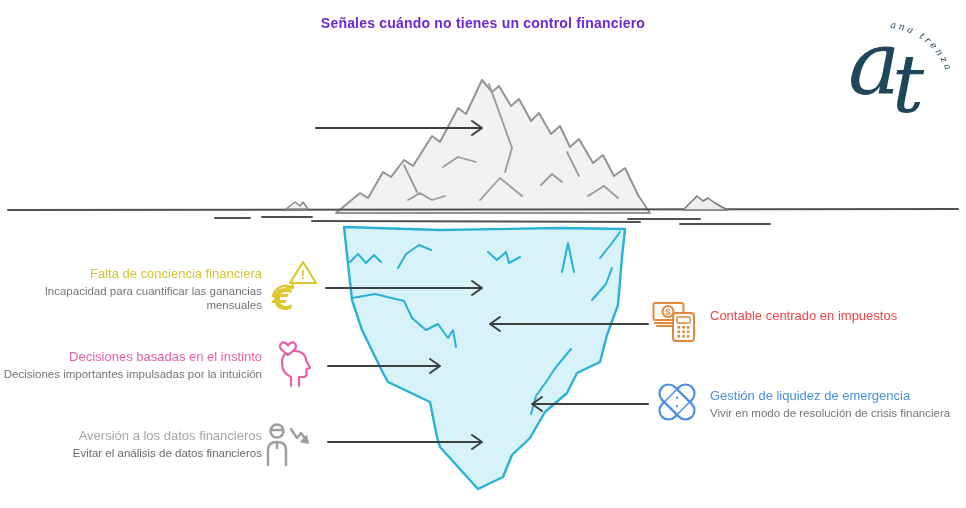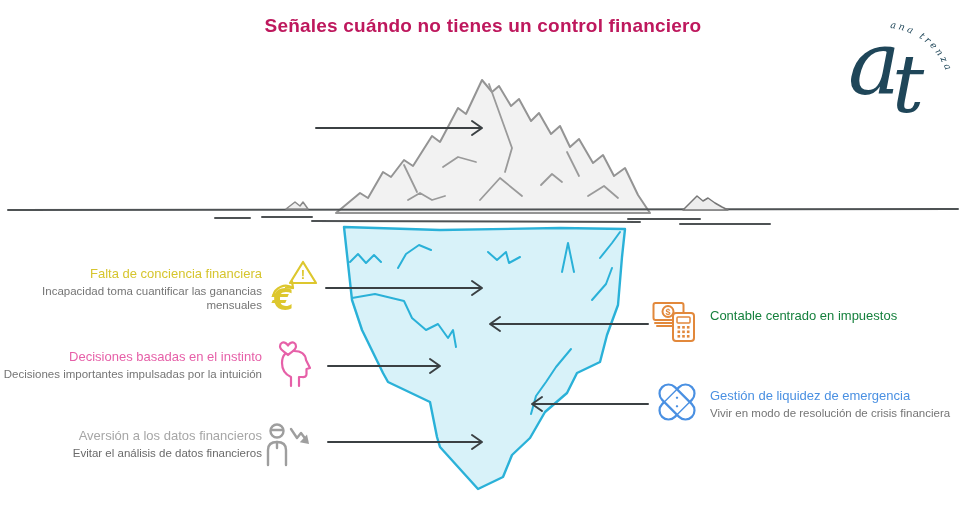--- a/index.html
+++ b/index.html
@@ -2,34 +2,34 @@
 <html><head>
 <meta charset="utf-8">
 <style>
   html,body{margin:0;padding:0;background:#fff;}
   .stage{
     position:relative;width:966px;height:508px;background:#ffffff;
     font-family:"Liberation Sans",sans-serif;overflow:hidden;
   }
   .main-title{
     position:absolute;top:15px;left:0;width:100%;text-align:center;
-    font-size:19px;font-weight:bold;color:#be185d;letter-spacing:.2px;
+    font-size:14px;font-weight:bold;color:#6d28d9;letter-spacing:.2px;
   }
   .scene{position:absolute;top:0;left:0;}
   .icon{position:absolute;}
   .item{position:absolute;}
   .item .t{font-size:13px;line-height:15px;margin:0 0 3px 0;}
   .item .d{font-size:11.5px;line-height:14px;color:#757575;margin:0;}
   .item .d.nw{white-space:nowrap;}
   .left-item{right:704px;text-align:right;}
   .right-item{left:710px;text-align:left;}
   .c-yellow{color:#d6c52e;}
   .c-pink{color:#e660a8;}
   .c-gray{color:#a6a6a6;}
-  .c-orange{color:#15803d;}
+  .c-orange{color:#ef4444;}
   .c-blue{color:#4a90e2;}
   .logo{position:absolute;left:846px;top:2px;}
 </style>
 </head>
 <body>
 
 <div class="stage">
 
   <div class="main-title">Señales cuándo no tienes un control financiero</div>
 
@@ -113,21 +113,21 @@
       </defs>
     <text font-family="DejaVu Serif, serif" font-style="italic" font-size="9.5" fill="#1f4659" letter-spacing="2.5">
       <textPath href="#arcp">ana trenza</textPath>
     </text>
     <text x="2" y="92" font-family="DejaVu Serif, serif" font-style="italic" font-size="88" fill="#1f4659">a</text>
     <text x="46" y="110" font-family="DejaVu Serif, serif" font-style="italic" font-size="80" fill="#1f4659">t</text>
   </svg>
 
   <div class="item left-item" style="top:266px;width:252px;">
     <div class="t c-yellow">Falta de conciencia financiera</div>
-    <div class="d">Incapacidad toma cuantificar las ganancias mensuales</div>
+    <div class="d">Incapacidad para cuantificar las ganancias mensuales</div>
   </div>
   <svg class="icon" style="left:270px;top:258px;" width="50" height="54" viewBox="0 0 50 54">
     <g stroke="#ddc72e" fill="none" stroke-width="2.2" stroke-linejoin="round" stroke-linecap="round">
       <path d="M 33,4 L 46,25 L 20,25 Z" fill="#ffffff"></path>
       <path d="M 3,38 A 13,13 0 0 1 23,30"></path>
       <path d="M 16,29.5 L 23,30 L 22,23.5"></path>
     </g>
     <text x="33" y="21" text-anchor="middle" font-size="13" font-weight="bold" fill="#ddc72e" font-family="Liberation Sans, sans-serif">!</text>
     <text x="2" y="52" font-size="31" font-weight="bold" fill="#ddc72e" font-family="DejaVu Sans, sans-serif">€</text>
   </svg>

